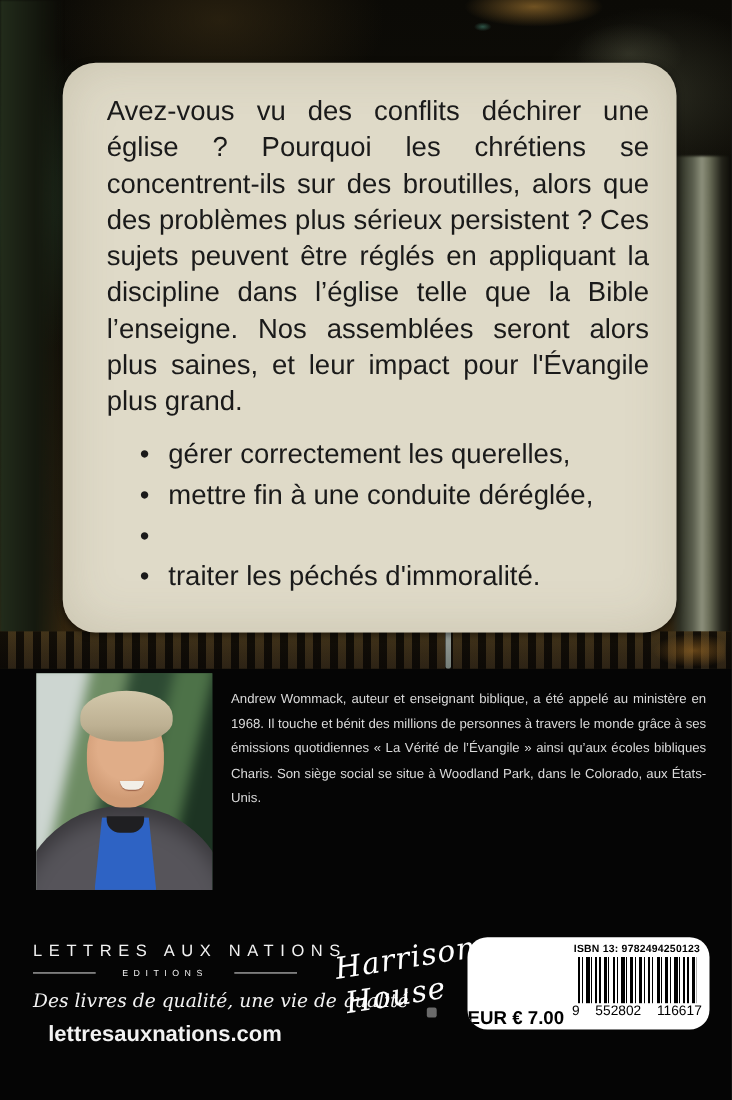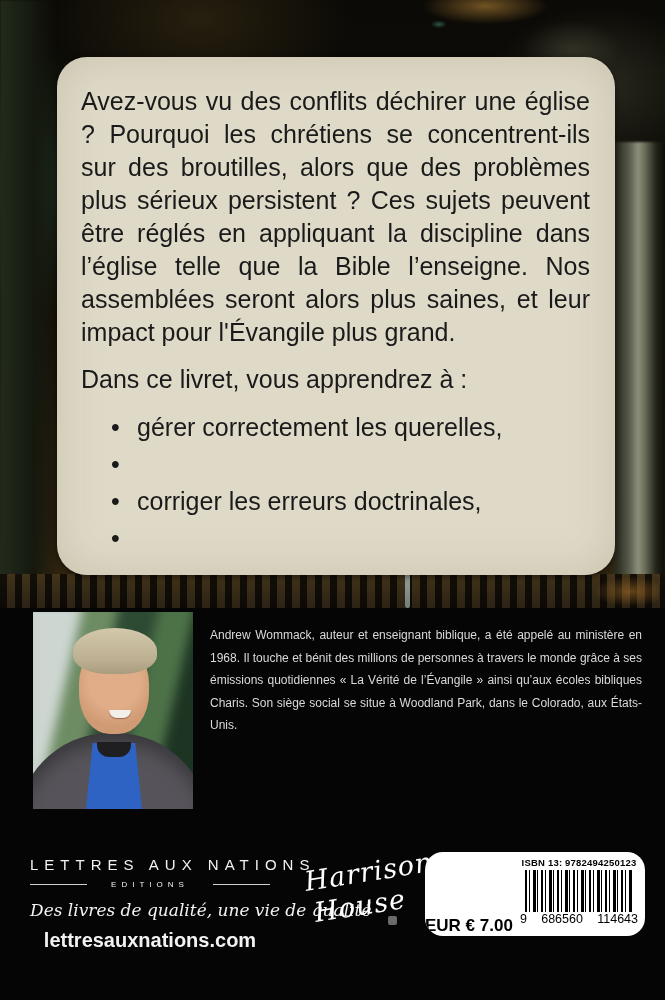--- a/index.html
+++ b/index.html
@@ -45,21 +45,21 @@
     background:linear-gradient(180deg,#d6ddd8,#87928c);opacity:.85;border-radius:2px;
   }
   .amber-right{
     position:absolute;right:6px;top:575px;width:70px;height:33px;
     background:radial-gradient(50px 20px at 60% 50%, rgba(180,120,40,.5), transparent 75%);
   }
   
   .panel{
     position:absolute;left:57px;top:57px;width:558px;height:518px;
     background:#dfdac8;border-radius:30px;box-sizing:border-box;
-    padding:28px 25px 0 24px;color:#1a1a1a;
+    padding:28px 25px 0 40px;color:#1a1a1a;
     box-shadow:inset 0 0 46px rgba(125,115,82,.22), 0 2px 6px rgba(0,0,0,.5);
   }
   .panel p{margin:0;font-size:25px;line-height:33px;}
   .synopsis{text-align:justify;}
   .intro{margin-top:14px !important;}
   .panel ul{list-style:none;margin:13px 0 0 0;padding:0 0 0 30px;}
   .panel li{display:flex;font-size:25px;line-height:37px;}
   .dot{width:26px;flex:0 0 26px;}
   
   .author-section{position:absolute;left:0;top:608px;width:665px;height:392px;background:#050505;}
@@ -124,35 +124,35 @@
 
   <div class="photo-bg"></div>
   <div class="col-left"></div>
   <div class="pillar-right"></div>
   <div class="railing"></div>
   <div class="pole"></div>
   <div class="amber-right"></div>
 
   <div class="panel">
     <p class="synopsis">Avez-vous vu des conflits déchirer une église ? Pourquoi les chrétiens se concentrent-ils sur des broutilles, alors que des problèmes plus sérieux persistent ? Ces sujets peuvent être réglés en appliquant la discipline dans l’église telle que la Bible l’enseigne. Nos assemblées seront alors plus saines, et leur impact pour l'Évangile plus grand.</p>
-    <p class="intro">Dans ce livret, vous apprendrez à :</p>
     <ul>
       <li>
         <span class="dot">•</span>
         <span>gérer correctement les querelles,</span>
       </li>
       <li>
         <span class="dot">•</span>
-      </li>
-      <li>
-        <span class="dot">•</span>
-        <span>corriger les erreurs doctrinales,</span>
-      </li>
-      <li>
-        <span class="dot">•</span>
+        <span>mettre fin à une conduite déréglée,</span>
+      </li>
+      <li>
+        <span class="dot">•</span>
+      </li>
+      <li>
+        <span class="dot">•</span>
+        <span>traiter les péchés d'immoralité.</span>
       </li>
     </ul>
   </div>
 
   <div class="author-section">
     <div class="author-photo">
       <div class="ap-blur"></div>
       <div class="ap-suit"></div>
       <div class="ap-shirt"></div>
       <div class="ap-tee"></div>
@@ -238,19 +238,19 @@
             <rect x="20" y="16" width="1" height="1"></rect>
         </g>
       </svg>
     </div>
     <div class="vdivider"></div>
     <div class="barcode-cell">
       <div class="isbn-label">ISBN 13: 9782494250123</div>
       <div class="bars"></div>
       <div class="barcode-digits">
         <span>9</span>
-        <span>686560</span>
-        <span>114643</span>
+        <span>552802</span>
+        <span>116617</span>
       </div>
     </div>
   </div>
 
 </div>
 
 </body></html>

